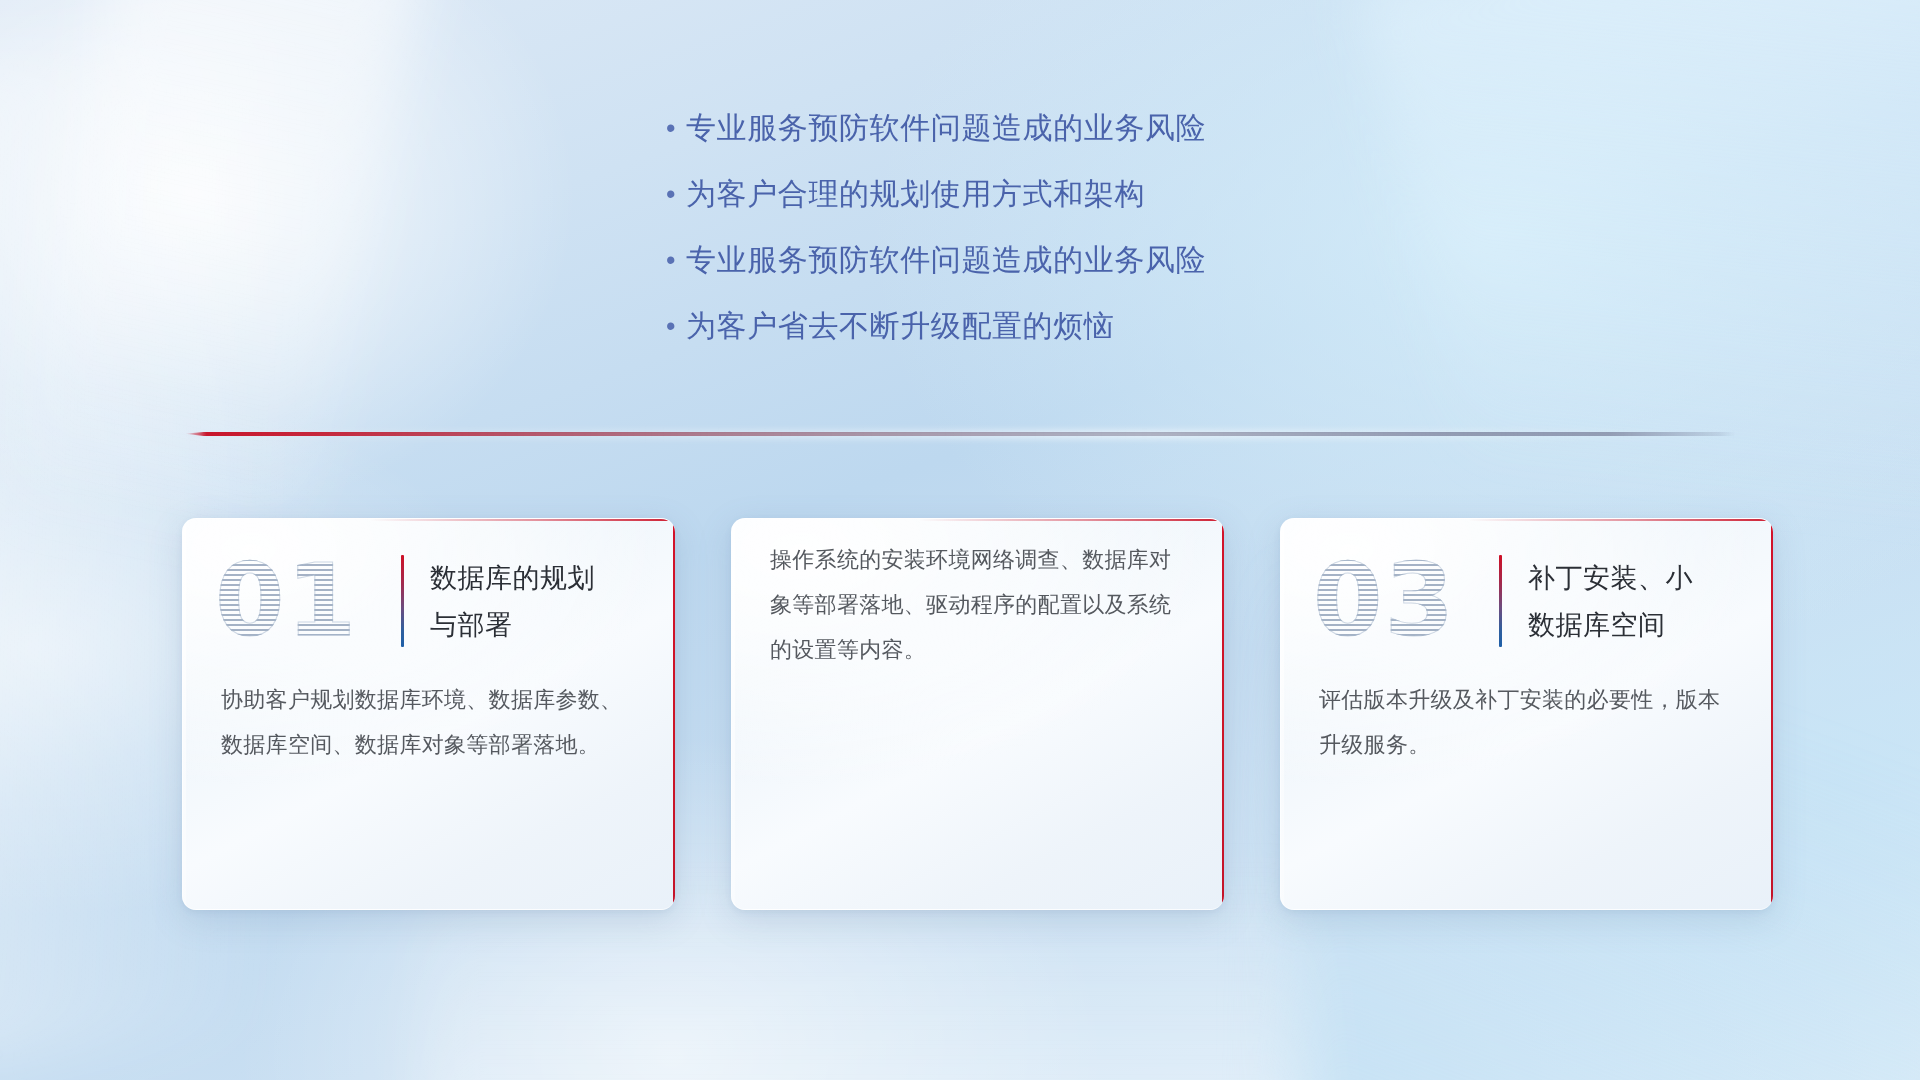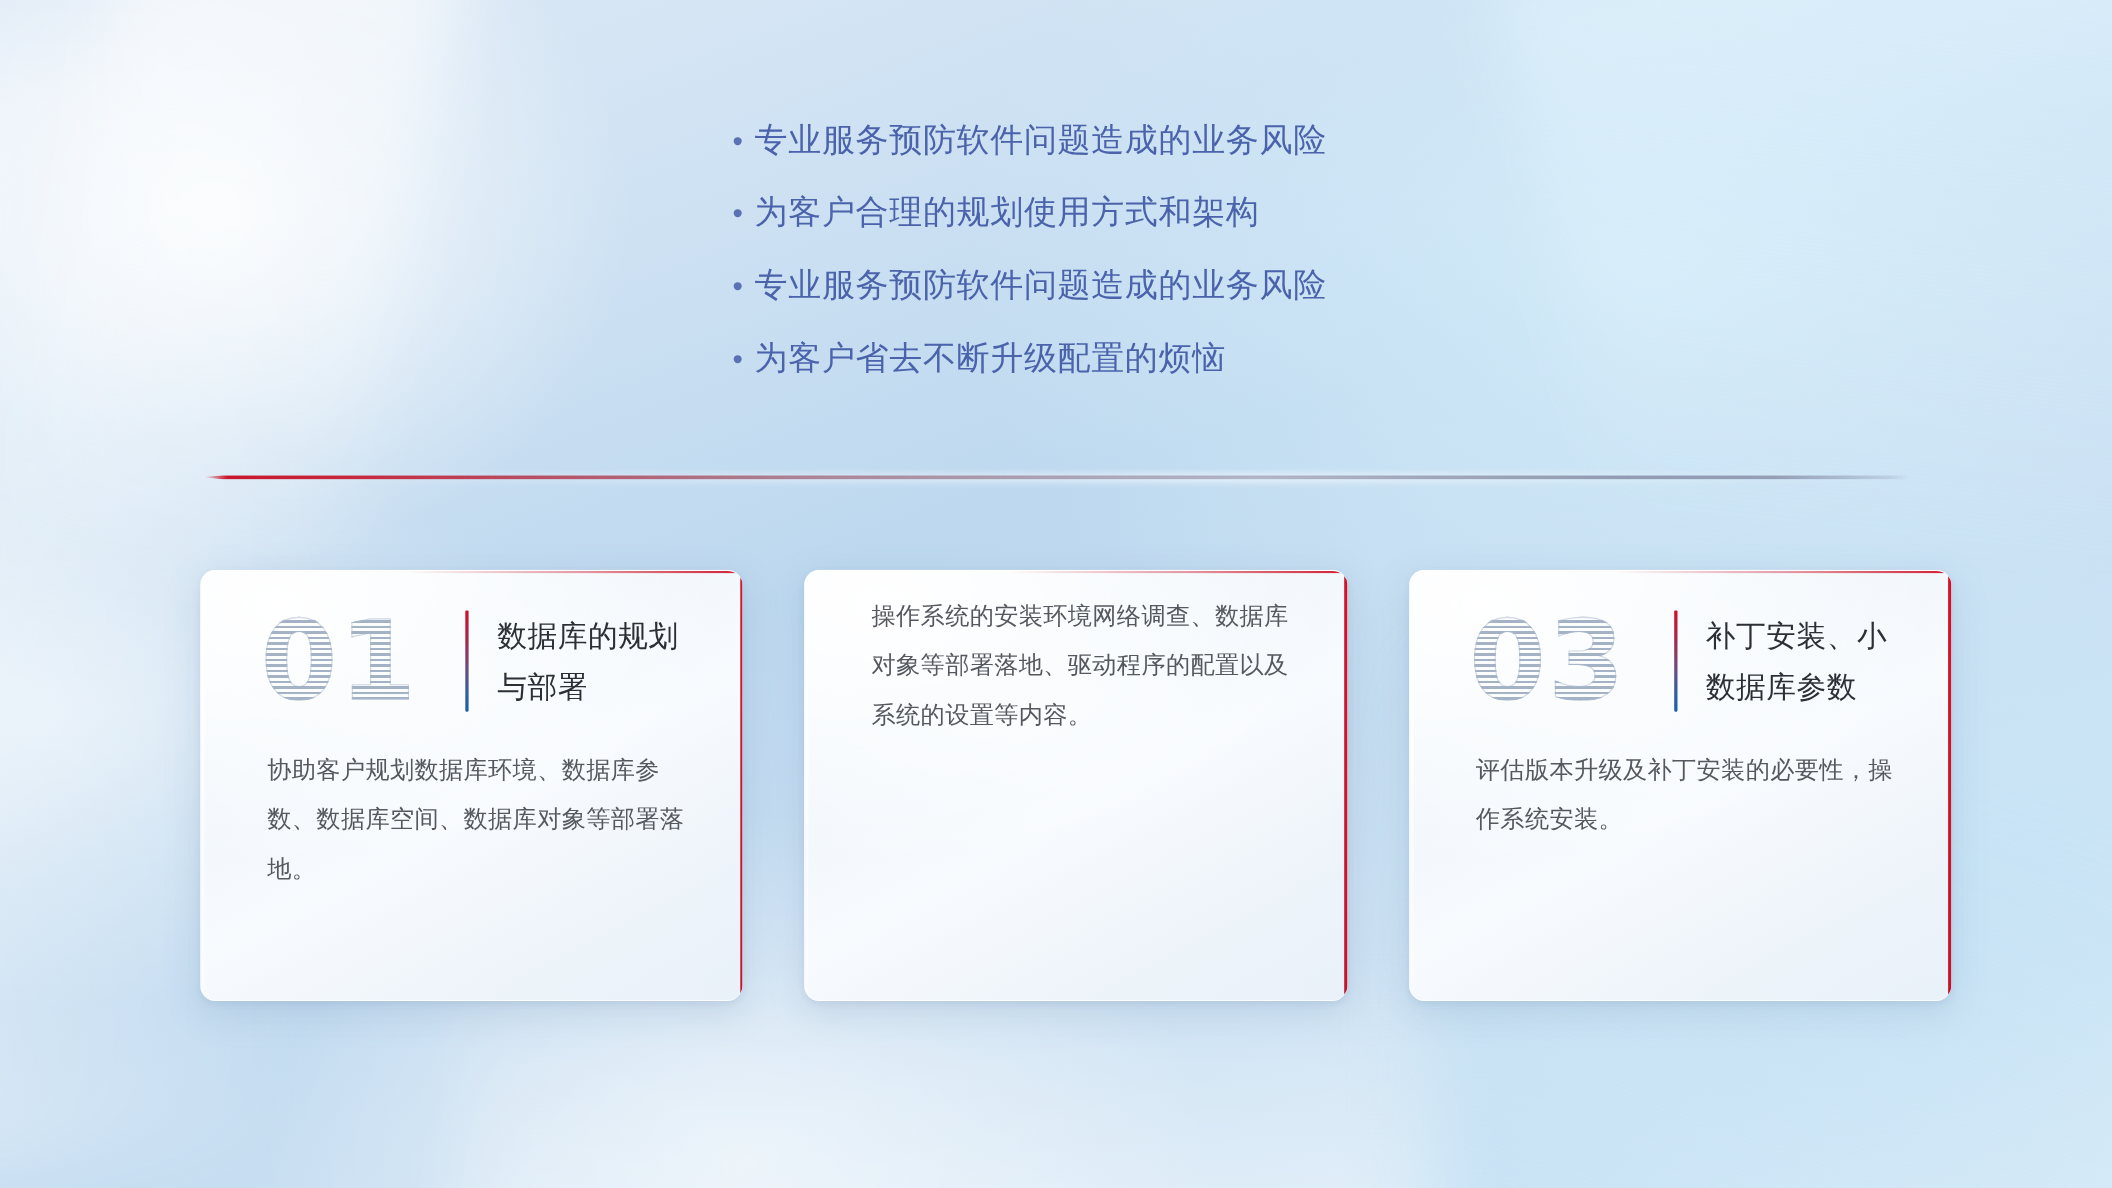--- a/index.html
+++ b/index.html
@@ -137,21 +137,20 @@
     height: 390px;
     border-radius: 14px;
     background:
       radial-gradient(ellipse 520px 300px at 14% 8%, rgba(255,255,255,0.98) 0%, rgba(255,255,255,0.55) 48%, rgba(255,255,255,0.0) 78%),
       linear-gradient(152deg, #f4f9fd 0%, #eef5fb 26%, #f8fbfe 54%, #eef4fa 78%, #e9f1f9 100%);
     box-shadow: 0 10px 34px rgba(86,120,160,0.18), 0 2px 6px rgba(86,120,160,0.10);
     border-top: 1px solid rgba(255,255,255,0.95);
     border-left: 1px solid rgba(255,255,255,0.85);
     border-bottom: 1px solid rgba(255,255,255,0.55);
     overflow: hidden;
-    padding-left: 22px;
   }
   
   .card-accent {
     position: absolute;
     right: 0; top: 0;
     width: 2.5px;
     height: 100%;
     background: linear-gradient(180deg, #d2122a 0%, #cc1528 55%, #c4142a 100%);
   }
   
@@ -290,20 +289,20 @@
     </div>
 
     <div class="card">
       <div class="edge-fade"></div>
       <div class="card-topglow"></div>
       <div class="card-accent"></div>
       <div class="card-head">
         <div class="card-num">03</div>
         <div class="card-rule"></div>
         <div class="card-title">补丁安装、小
-数据库参数</div>
+数据库空间</div>
       </div>
-      <div class="card-body">评估版本升级及补丁安装的必要性，操作系统安装。</div>
+      <div class="card-body">评估版本升级及补丁安装的必要性，版本升级服务。</div>
     </div>
 
   </div>
 
 </div>
 
 </body></html>

